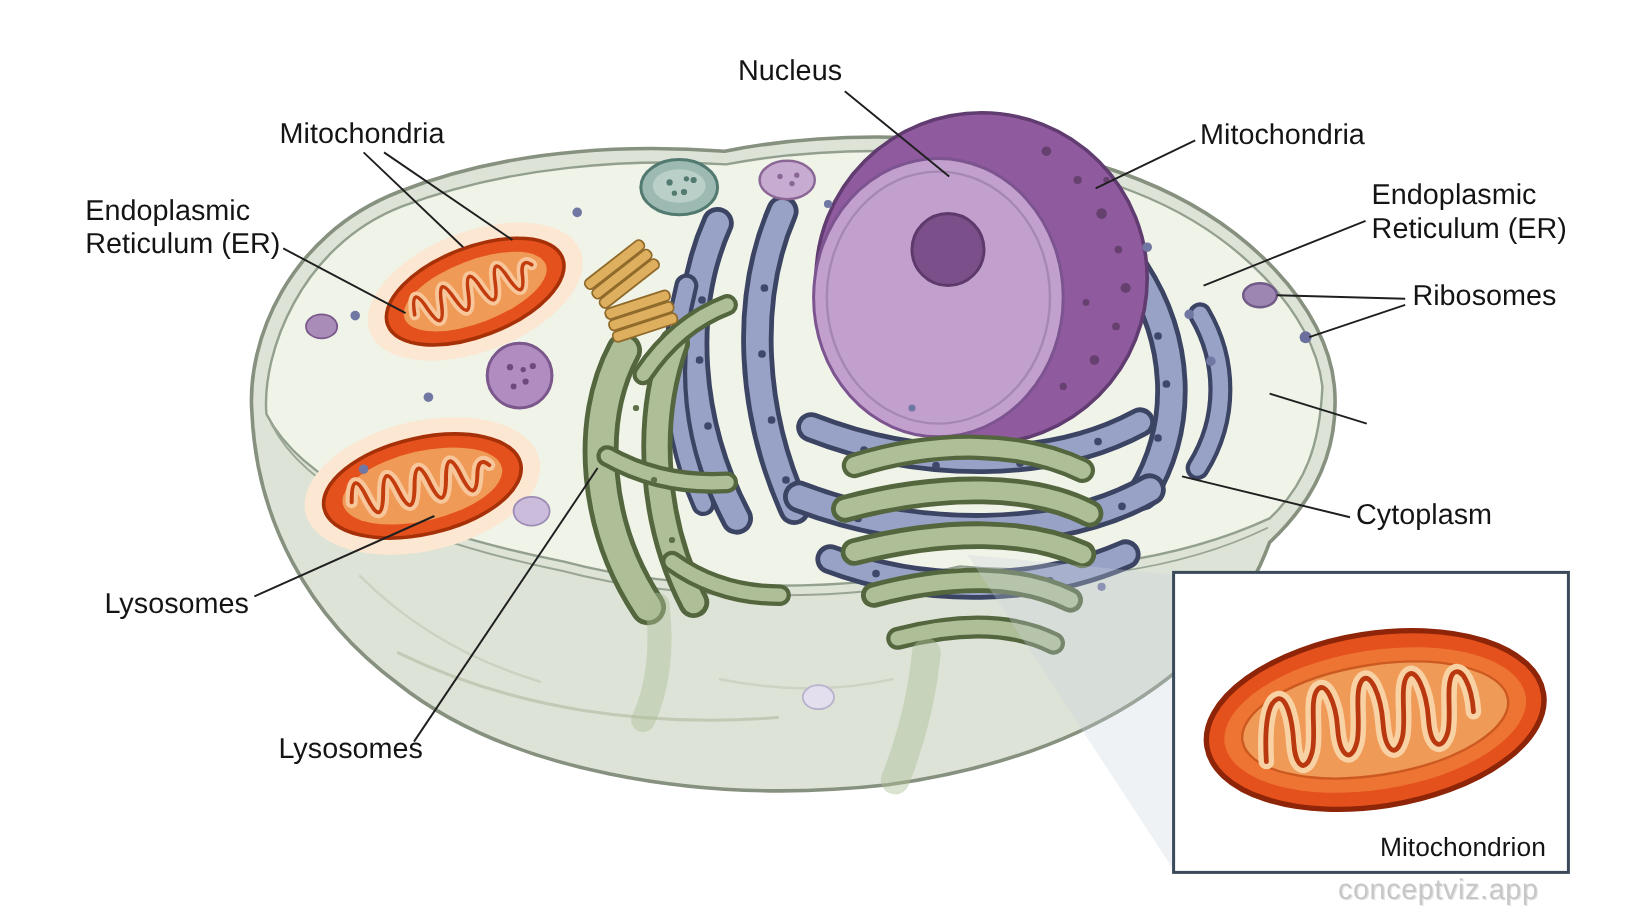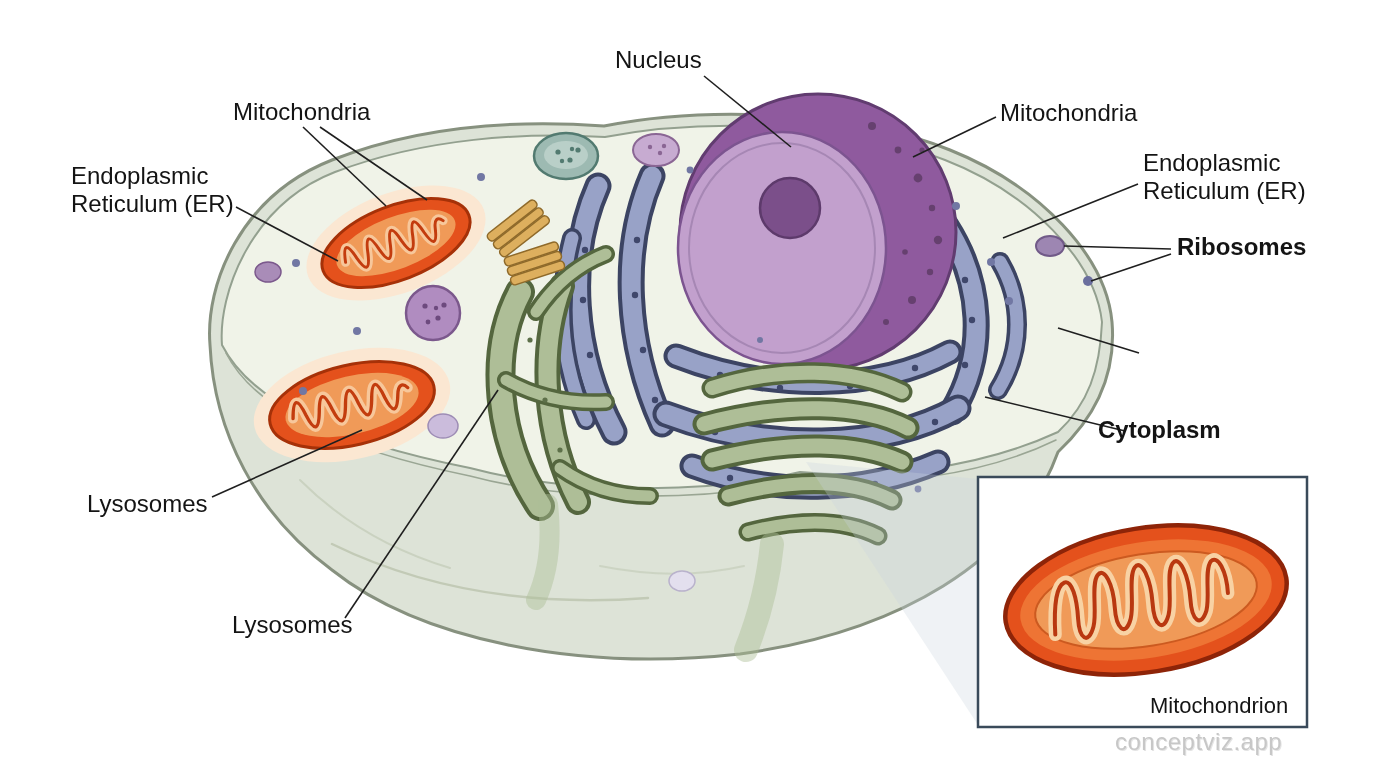--- a/index.html
+++ b/index.html
@@ -244,20 +244,20 @@
     <line class="leader" x1="1139" y1="353" x2="1058" y2="328"></line>
     <line class="leader" x1="1125" y1="431" x2="985" y2="397"></line>
   </g>
 </svg>
 
   <div class="lbl" style="left:615px;top:46px;">Nucleus</div>
   <div class="lbl" style="left:233px;top:98px;">Mitochondria</div>
   <div class="lbl wrap" style="left:71px;top:162px;width:175px;">Endoplasmic Reticulum (ER)</div>
   <div class="lbl" style="left:1000px;top:99px;">Mitochondria</div>
   <div class="lbl wrap" style="left:1143px;top:149px;width:175px;">Endoplasmic Reticulum (ER)</div>
-  <div class="lbl" style="left:1177px;top:233px;font-weight:bold;">Ribosomes</div>
-  <div class="lbl" style="left:1098px;top:416px;font-weight:bold;">Cytoplasm</div>
+  <div class="lbl" style="left:1177px;top:233px;">Ribosomes</div>
+  <div class="lbl" style="left:1130px;top:416px;">Cytoplasm</div>
   <div class="lbl" style="left:87px;top:490px;">Lysosomes</div>
   <div class="lbl" style="left:232px;top:611px;">Lysosomes</div>
   <div class="inset-lbl" style="left:1150px;top:693px;text-align:center;">Mitochondrion</div>
   <div class="watermark" style="left:1115px;top:728px;">conceptviz.app</div>
 
 </div>
 
 </body></html>

